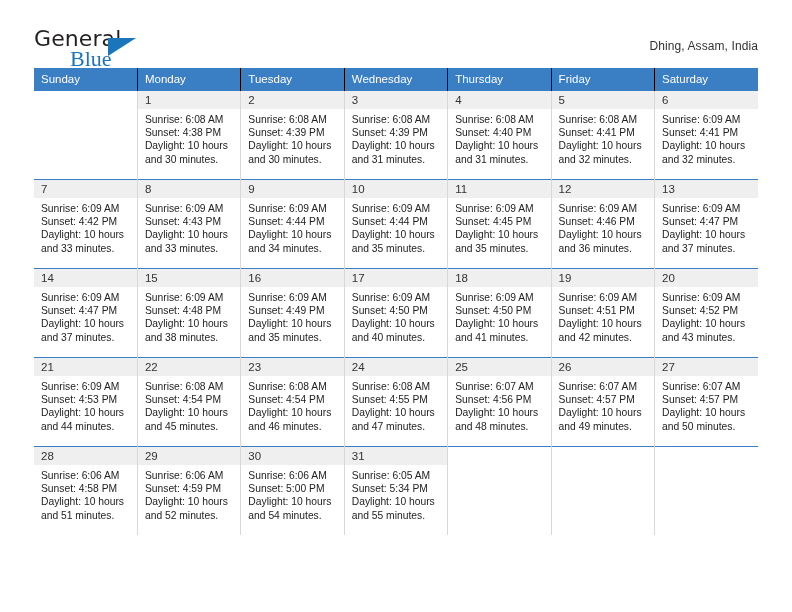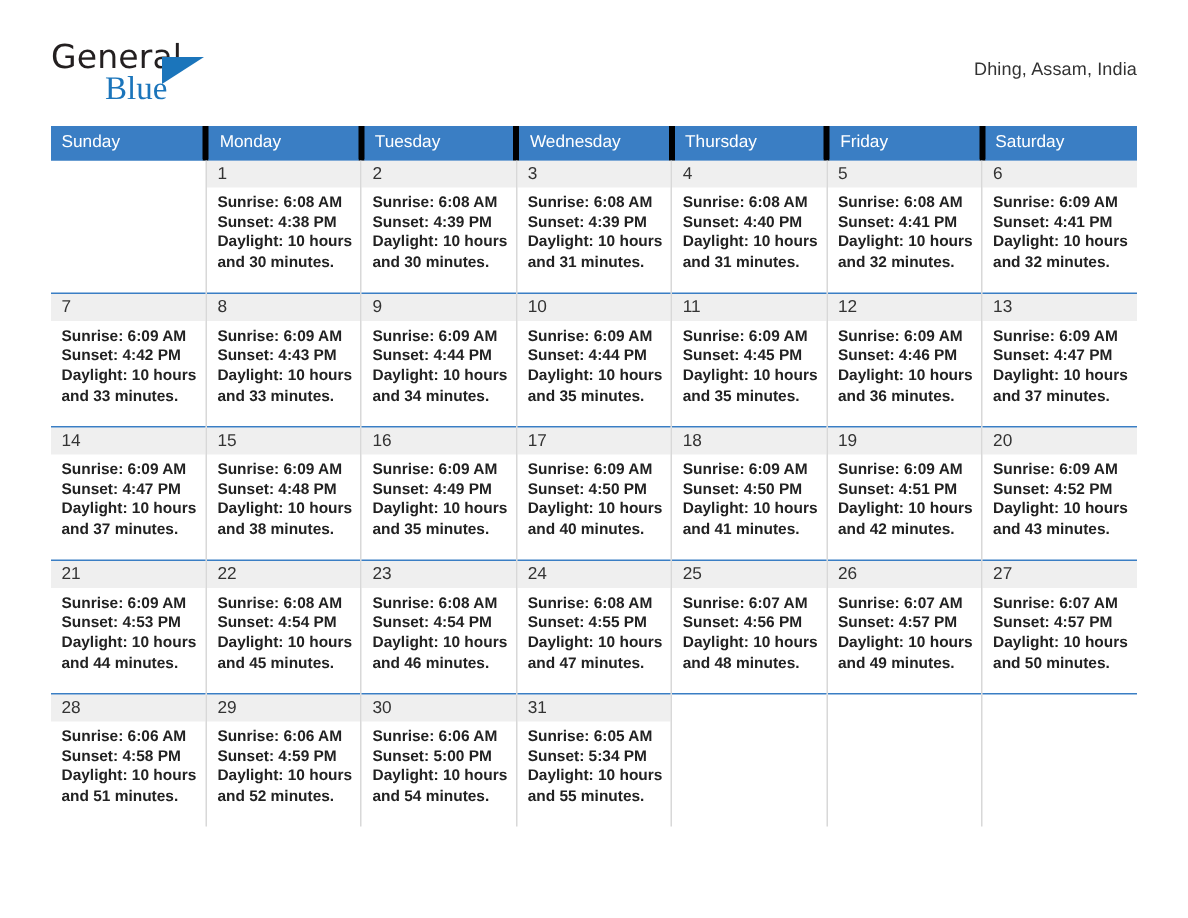--- a/index.html
+++ b/index.html
@@ -16,21 +16,21 @@
     background: #ffffff;
     padding: 0;
   }
 
   
   .top {
     display: flex;
     align-items: flex-start;
     justify-content: space-between;
     padding: 28px 34px 0 34px;
-    height: 84px;
+    height: 68px;
   }
   .logo {
     position: relative;
     width: 110px;
     height: 48px;
     line-height: 1;
   }
   .logo-general {
     font-size: 22px;
     color: #231f20;
@@ -81,21 +81,21 @@
     table-layout: fixed;
   }
   .calendar th {
     background: #3a7ec4;
     color: #ffffff;
     font-size: 11.5px;
     font-weight: normal;
     text-align: left;
     padding: 5px 0 5px 7px;
     height: 21px;
-    border-right: 4px solid #000000;
+    border-right: 1px solid #000000;
   }
   .calendar th:last-child { border-right: none; }
 
   .week-row > td {
     vertical-align: top;
     padding: 0;
     border-top: 1px solid #3a7ec4;
     border-right: 1px solid #d8d8d8;
   }
   .week-row > td:last-child { border-right: none; }
@@ -109,21 +109,20 @@
     line-height: 13px;
   }
   .daynum.empty { background: transparent; }
 
   .details {
     padding: 4px 6px 8px 7px;
     font-size: 10.3px;
     color: #222222;
     line-height: 13.2px;
     min-height: 70px;
-    font-weight: bold;
   }
   .details div { white-space: nowrap; }
   .cell-empty .details { min-height: 70px; }
 </style>
 </head>
 <body>
 
 <div class="page">
 
   <div class="top">

